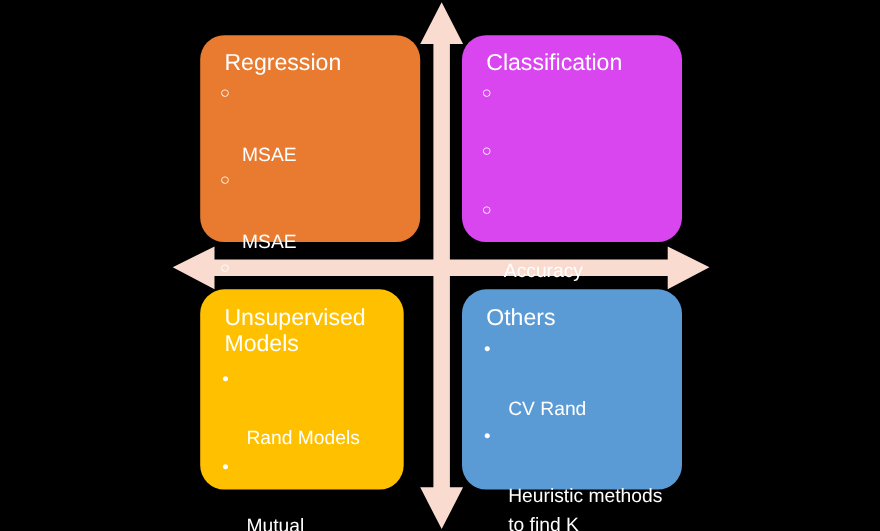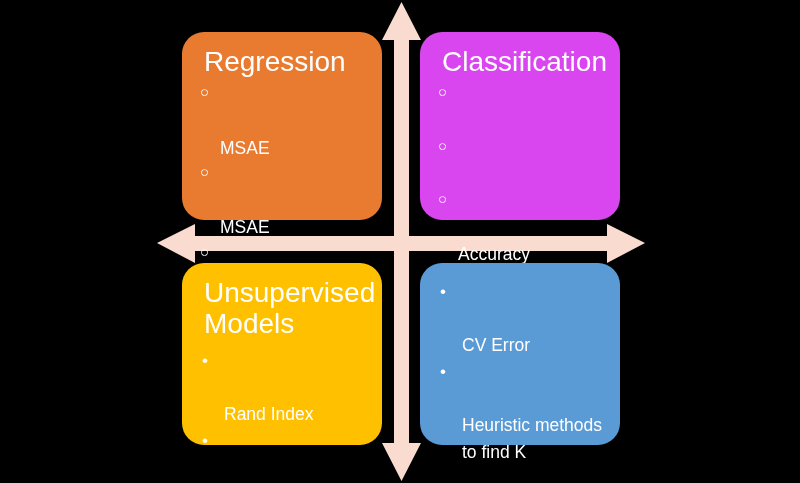--- a/index.html
+++ b/index.html
@@ -26,21 +26,21 @@
   
   .quad {
     position: absolute;
     border-radius: 22px;
     box-sizing: border-box;
     padding: 14px 16px 10px 16px;
     color: #ffffff;
     display: block;
   }
   .quad-title {
-    font-size: 28px;
+    font-size: 21px;
     line-height: 1.12;
     font-weight: 400;
     margin: 0 0 4px 6px;
     color: #ffffff;
     white-space: pre-line;
   }
   .quad-list {
     list-style: none;
     margin: 0;
     padding: 0;
@@ -72,21 +72,21 @@
   
   #box-regression {
     left: 182px; top: 32px; width: 200px; height: 188px;
     background: #E87B30;
   }
   #box-classification {
     left: 420px; top: 32px; width: 200px; height: 188px;
     background: #d946ef;
   }
   #box-unsupervised {
-    left: 182px; top: 263px; width: 200px; height: 182px;
+    left: 182px; top: 263px; width: 185px; height: 182px;
     background: #FFC000;
   }
   #box-others {
     left: 420px; top: 263px; width: 200px; height: 182px;
     background: #5B9BD5;
   }
   #box-unsupervised .quad-list { margin-top: 8px; }
   #box-others .quad-list { margin-top: 2px; }
 </style>
 </head>
@@ -146,35 +146,36 @@
       </li>
     </ul>
   </div>
 
   <div class="quad" id="box-unsupervised">
     <div class="quad-title">Unsupervised
 Models</div>
     <ul class="quad-list bullets-filled">
       <li>
         <span class="bullet">•</span>
-        <span>Rand Index</span>
+        <span>Rand Models</span>
       </li>
       <li>
         <span class="bullet">•</span>
         <span>Mutual
 Information</span>
       </li>
     </ul>
   </div>
 
   <div class="quad" id="box-others">
+    <div class="quad-title">Others</div>
     <ul class="quad-list bullets-filled">
       <li>
         <span class="bullet">•</span>
-        <span>CV Error</span>
+        <span>CV Rand</span>
       </li>
       <li>
         <span class="bullet">•</span>
         <span>Heuristic methods
 to find K</span>
       </li>
 
     </ul>
   </div>
 

